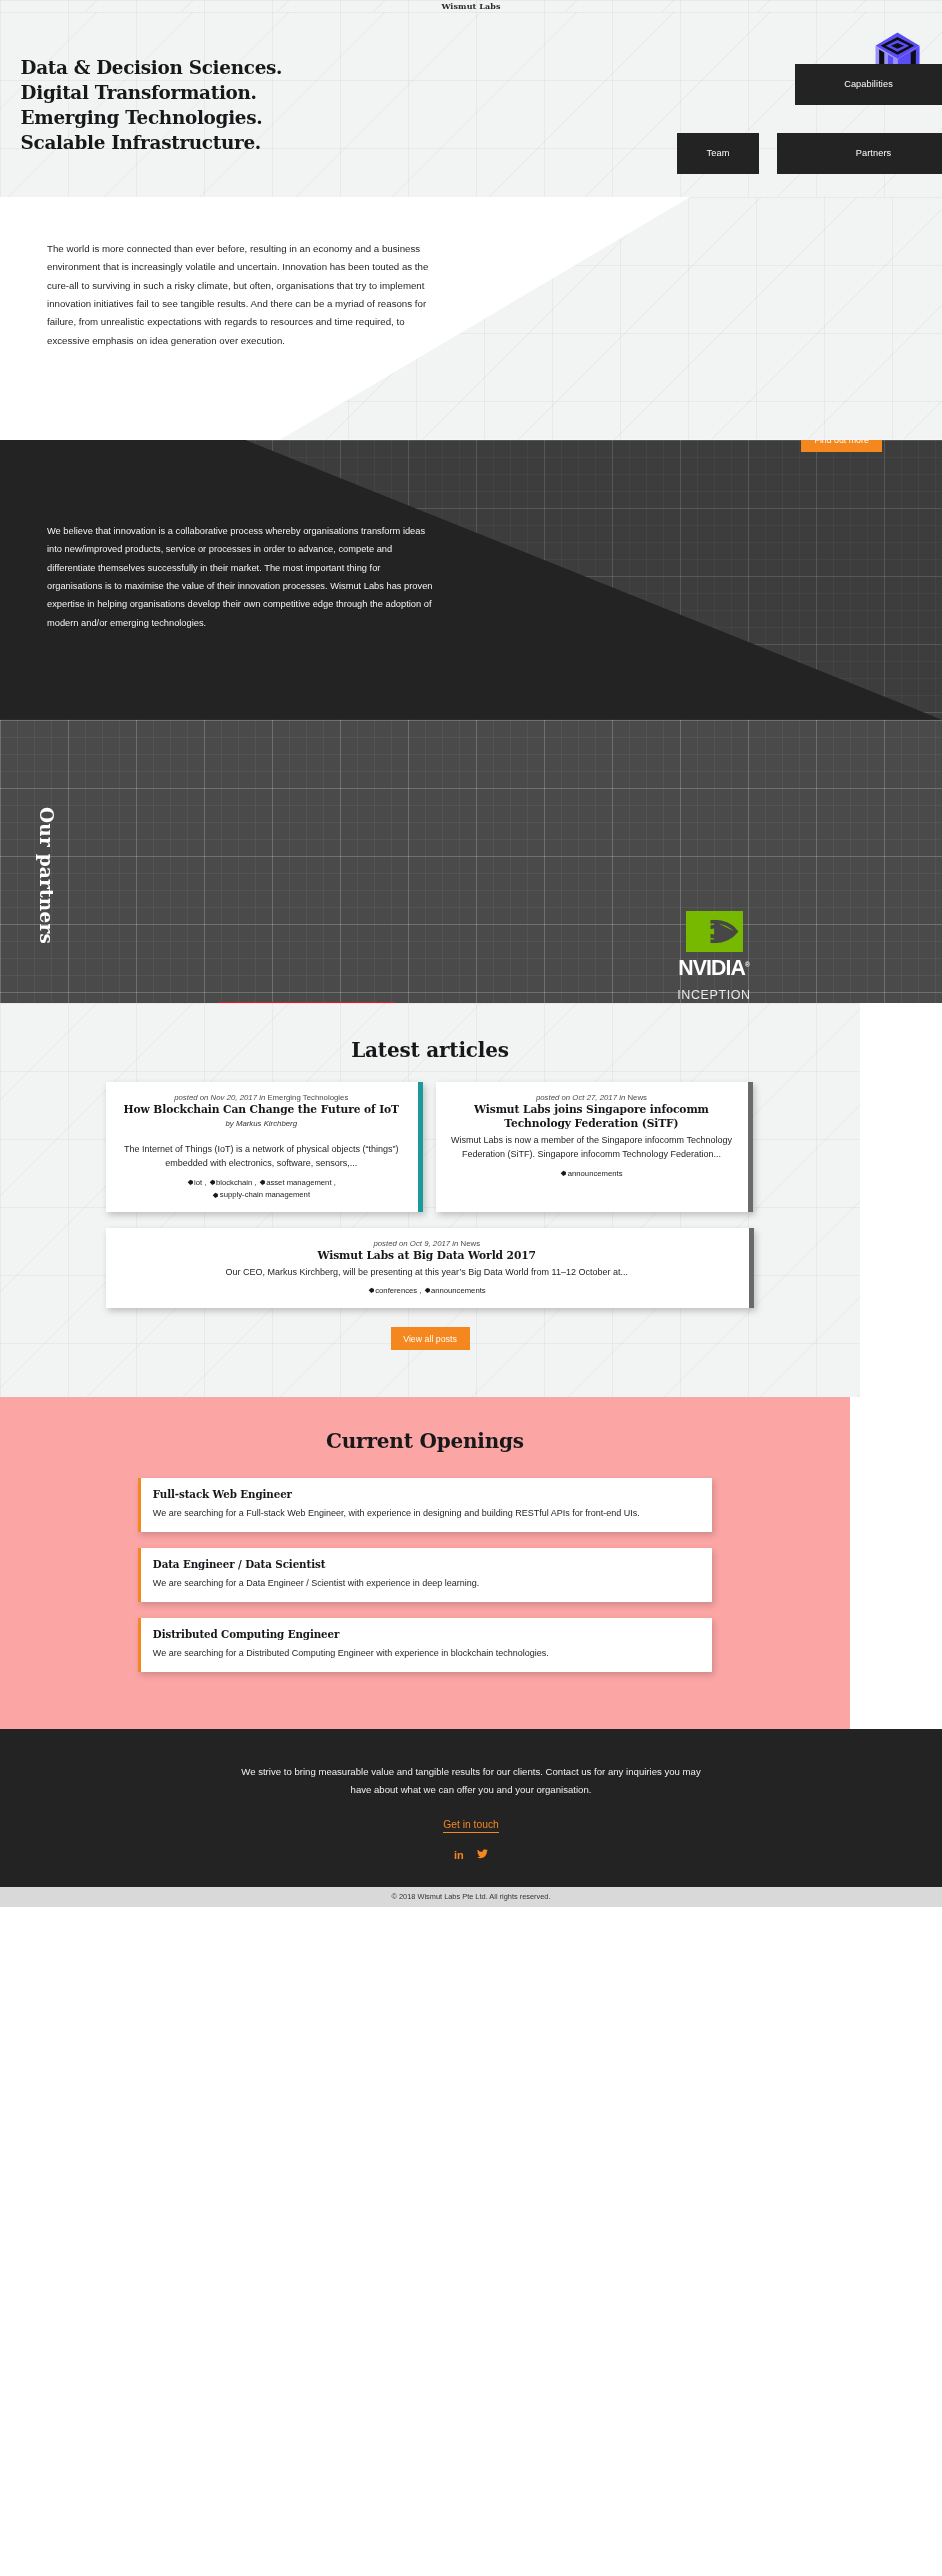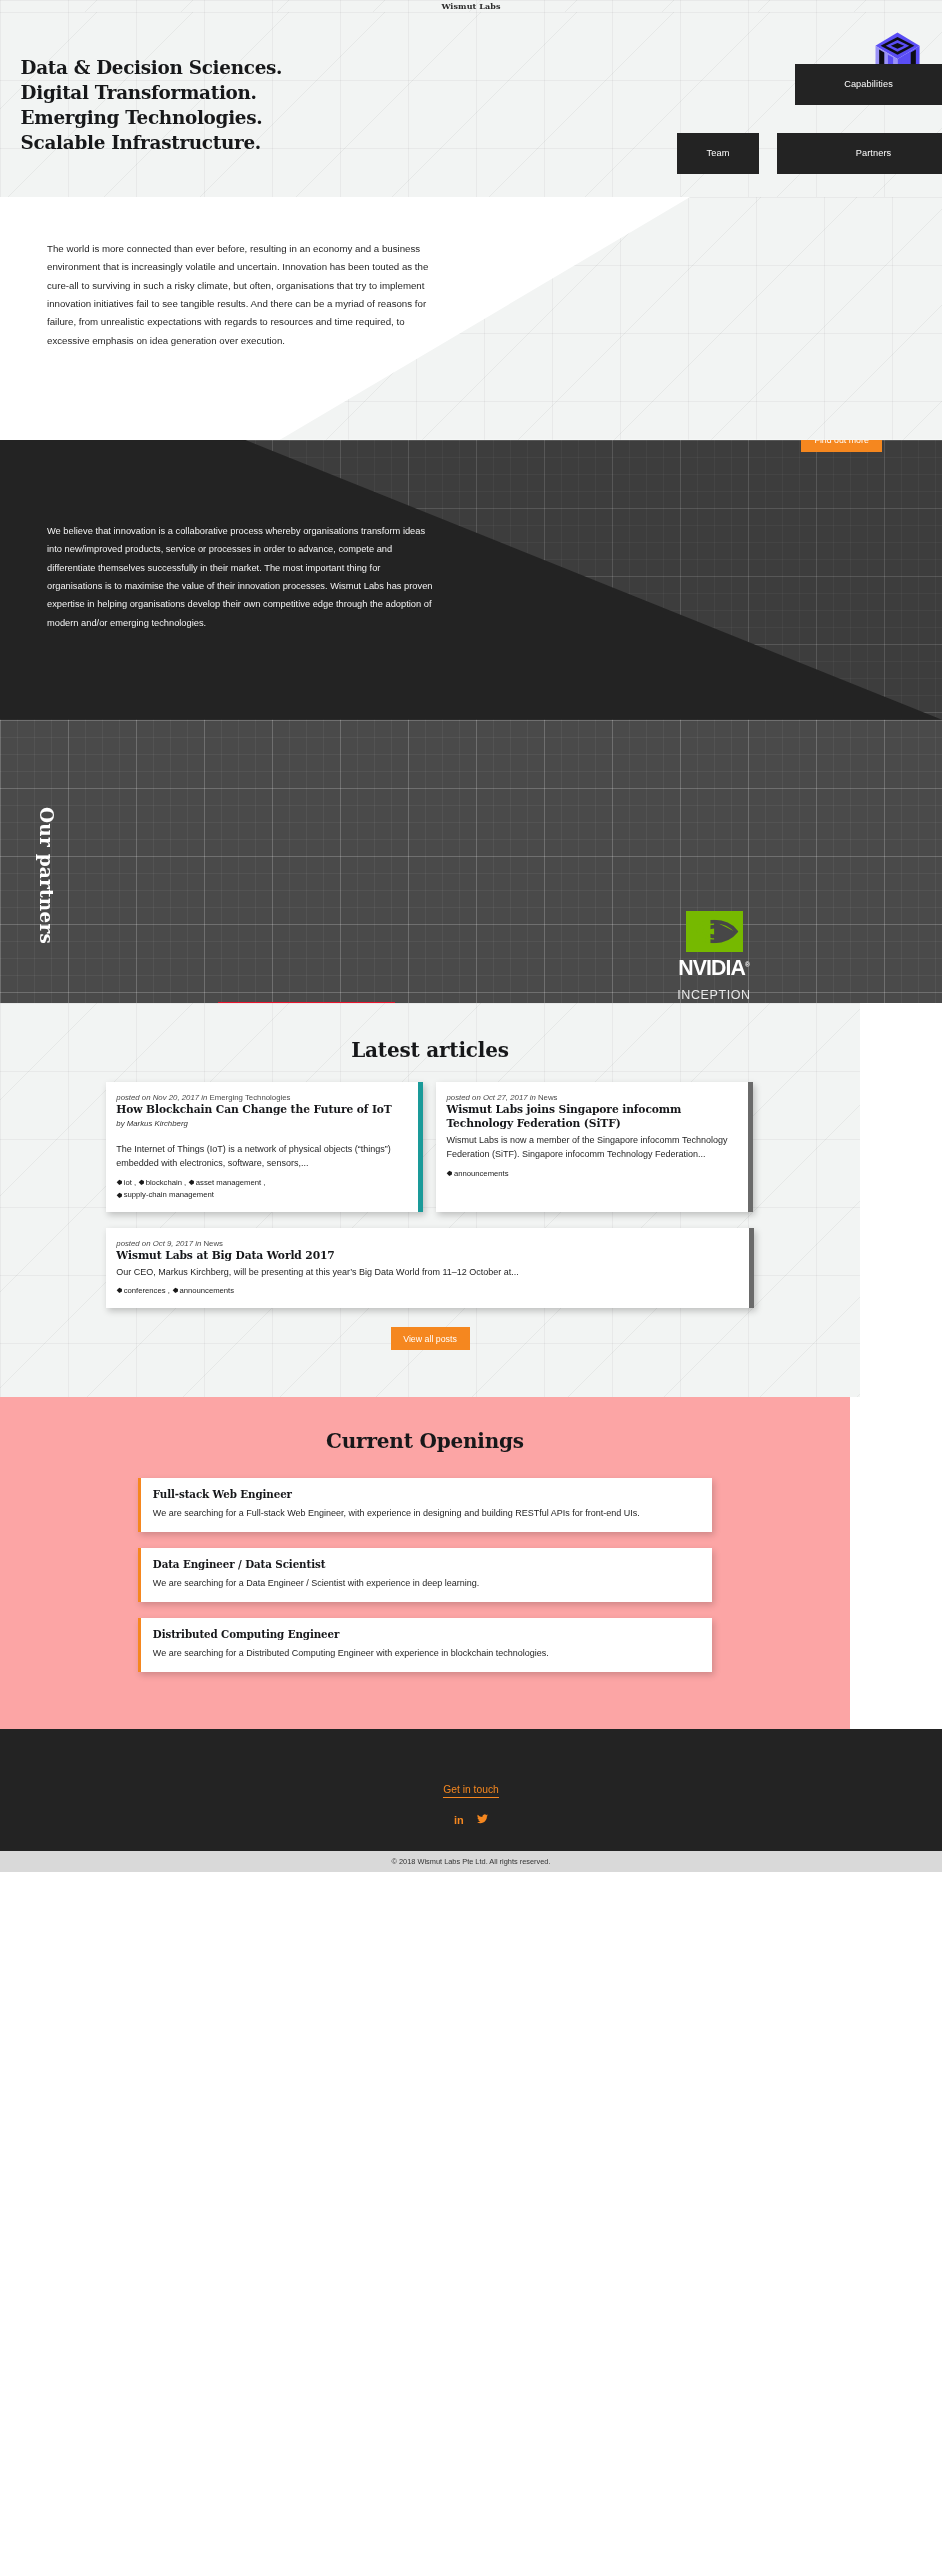--- a/index.html
+++ b/index.html
@@ -173,20 +173,21 @@
     font-family:"DejaVu Serif", serif; font-weight:700;
     font-size:20px; color:#17181a; letter-spacing:-0.2px;
   }
   .art-wrap { width:648px; margin:20.6px auto 0; }
   .art-row { display:flex; gap:13.2px; }
   .card {
     background:#fff; position:relative;
     box-shadow:2.2px 2.9px 6.6px rgba(0,0,0,0.22);
     padding:10.3px 11.8px 10.3px 10.3px;
     cursor:pointer;
+    text-align:center;
   }
   .card.teal { border-right:5.2px solid #1a9a99; }
   .card.gray { border-right:5.2px solid #6a6a6a; }
   .card.half { width:317px; }
   .card.full { width:648px; margin-top:16px; }
   .card-meta {
     font-size:7.8px; color:#4a4a4a; margin-bottom:1.5px;
   }
   .card-meta em { font-style:italic; }
   .card-title {
@@ -442,20 +443,21 @@
 
     <div class="job">
       <div class="job-title">Distributed Computing Engineer</div>
       <div class="job-desc">We are searching for a Distributed Computing Engineer with experience in blockchain technologies.</div>
     </div>
 
   </div>
 </section>
 
 <footer class="footer">
+  <p>We strive to bring measurable value and tangible results for our clients. Contact us for any inquiries you may have about what we can offer you and your organisation.</p>
   <div class="get-in-touch">
     <span>Get in touch</span>
   </div>
   <div class="socials">
     <span class="soc">in</span>
     <span class="soc">
       <svg viewBox="0 0 20 18" width="11" height="10.3" aria-hidden="true">
         <path d="M20 2.2a8 8 0 0 1-2.36.66A4.1 4.1 0 0 0 19.44.6a8.2 8.2 0 0 1-2.6 1A4.1 4.1 0 0 0 9.9 5.3 11.6 11.6 0 0 1 1.4.95a4.1 4.1 0 0 0 1.27 5.48A4 4 0 0 1 .8 5.9v.05a4.1 4.1 0 0 0 3.3 4.03 4.1 4.1 0 0 1-1.86.07 4.1 4.1 0 0 0 3.83 2.85A8.3 8.3 0 0 1 0 14.6a11.6 11.6 0 0 0 6.29 1.85c7.55 0 11.68-6.26 11.68-11.69l-.01-.53A8.3 8.3 0 0 0 20 2.2z" fill="#f5871f"></path>
       </svg>
     </span>

